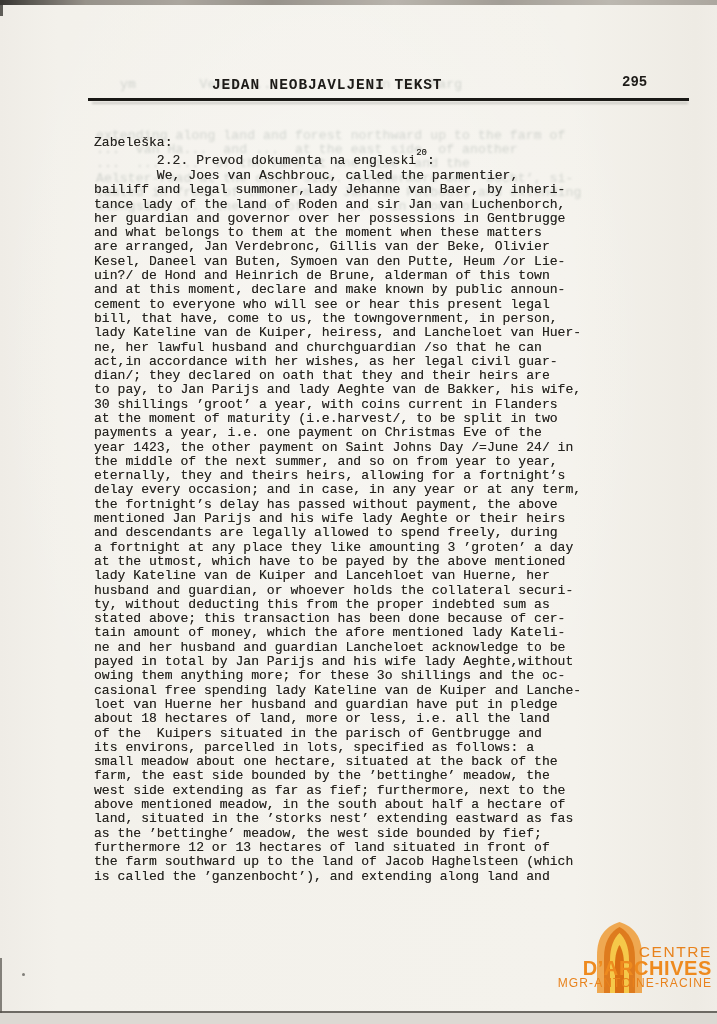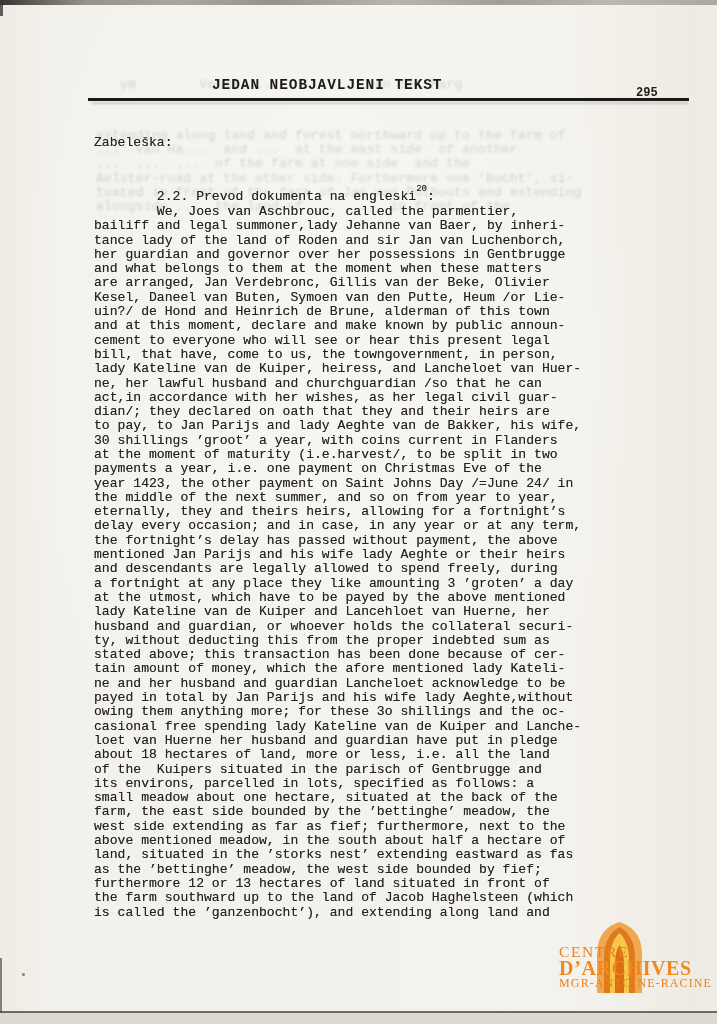--- a/index.html
+++ b/index.html
@@ -15,37 +15,37 @@
         background:linear-gradient(90deg,#23211e 0%,#4a4741 4%,#8d8880 12%,#a39e96 25%,#8d8880 38%,#b3aea6 55%,#9a958d 70%,#b7b2aa 85%,#a5a098 100%);
         filter:blur(.4px);}
   .top-corner{position:absolute;left:0;top:0;width:3px;height:16px;background:#3a3833;opacity:.8;}
   .bottom-line{position:absolute;left:0;top:1011px;width:717px;height:3px;background:#56534d;opacity:.85;filter:blur(.5px);}
   .bottom-strip{position:absolute;left:0;top:1013px;width:717px;height:11px;background:#dcd9d3;}
   .left-edge-line{position:absolute;left:0;top:958px;width:2px;height:55px;background:#55524c;opacity:.7;}
   .ink-dot{position:absolute;left:22px;top:973px;width:3px;height:3px;border-radius:50%;background:#44423d;opacity:.65;}
   
   .hdr-title{position:absolute;left:212px;top:77px;font-size:14.5px;font-weight:bold;
              letter-spacing:.9px;color:#1d1b18;}
-  .hdr-num{position:absolute;left:636px;top:74px;font-size:12px;font-weight:bold;color:#1d1b18;margin-top:12px;}
+  .hdr-num{position:absolute;left:622px;top:74px;font-size:14px;font-weight:bold;color:#1d1b18;}
   .hdr-rule{position:absolute;left:88px;top:98px;width:601px;height:2.6px;background:#191815;}
   .hdr-rule-echo{position:absolute;left:92px;top:102px;width:596px;height:2px;background:#8b8b85;opacity:.4;filter:blur(1px);}
   
   .bleed{position:absolute;color:#8f9a94;opacity:.34;filter:blur(1.1px);
          font-size:13.1px;white-space:pre;letter-spacing:.1px;}
   
   .text-col{position:absolute;left:94px;top:136px;color:#262420;
             font-size:13.1px;line-height:14.3px;
             text-shadow:0 0 .5px rgba(38,36,32,.55);}
   .text-col pre{margin:0;font:inherit;white-space:pre;}
-  .heading{white-space:pre;margin-top:36px;}
+  .heading{white-space:pre;}
   .heading .indent{display:inline-block;width:8ch;}
   sup.fn{font-size:9px;position:relative;top:-4px;}
   
-  .wm-text{position:absolute;right:5px;top:944px;text-align:left;
-           font-family:Liberation Serif, serif;color:#e8821c;z-index:4;margin-left:30px;}
+  .wm-text{position:absolute;right:5px;top:944px;text-align:right;
+           font-family:Liberation Sans, sans-serif;color:#e8821c;z-index:4;margin-left:30px;}
   .wm-l1{font-size:15.5px;letter-spacing:1.6px;line-height:15px;}
   .wm-l2{font-size:20px;letter-spacing:.6px;line-height:18px;font-weight:bold;color:#ee8a1e;}
   .wm-l3{font-size:12px;letter-spacing:1.1px;line-height:13px;}
   .wm-logo{position:absolute;left:591px;top:920px;z-index:3;}
 </style>
 </head>
 <body>
 
 <div class="page">
 

